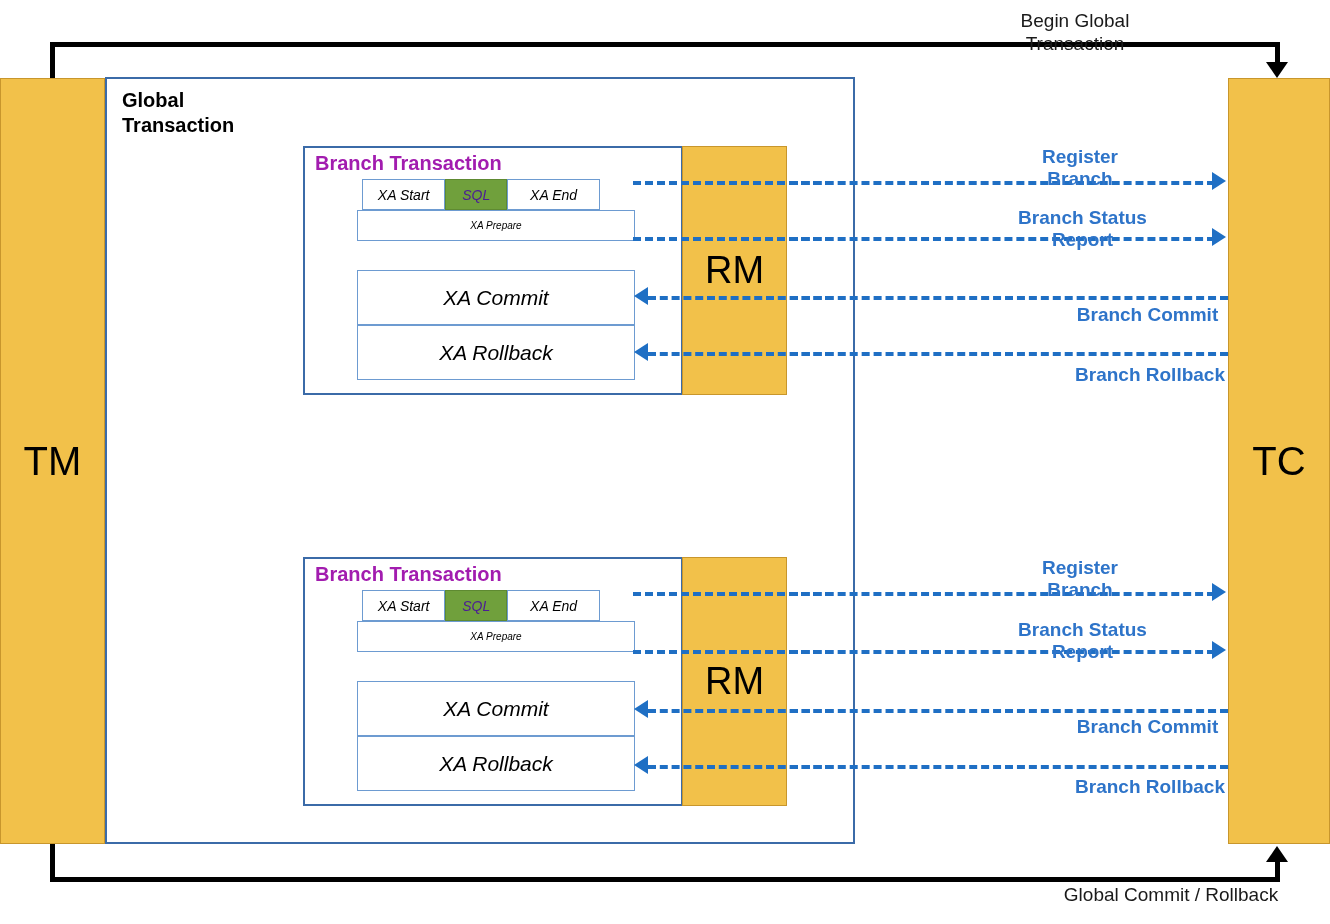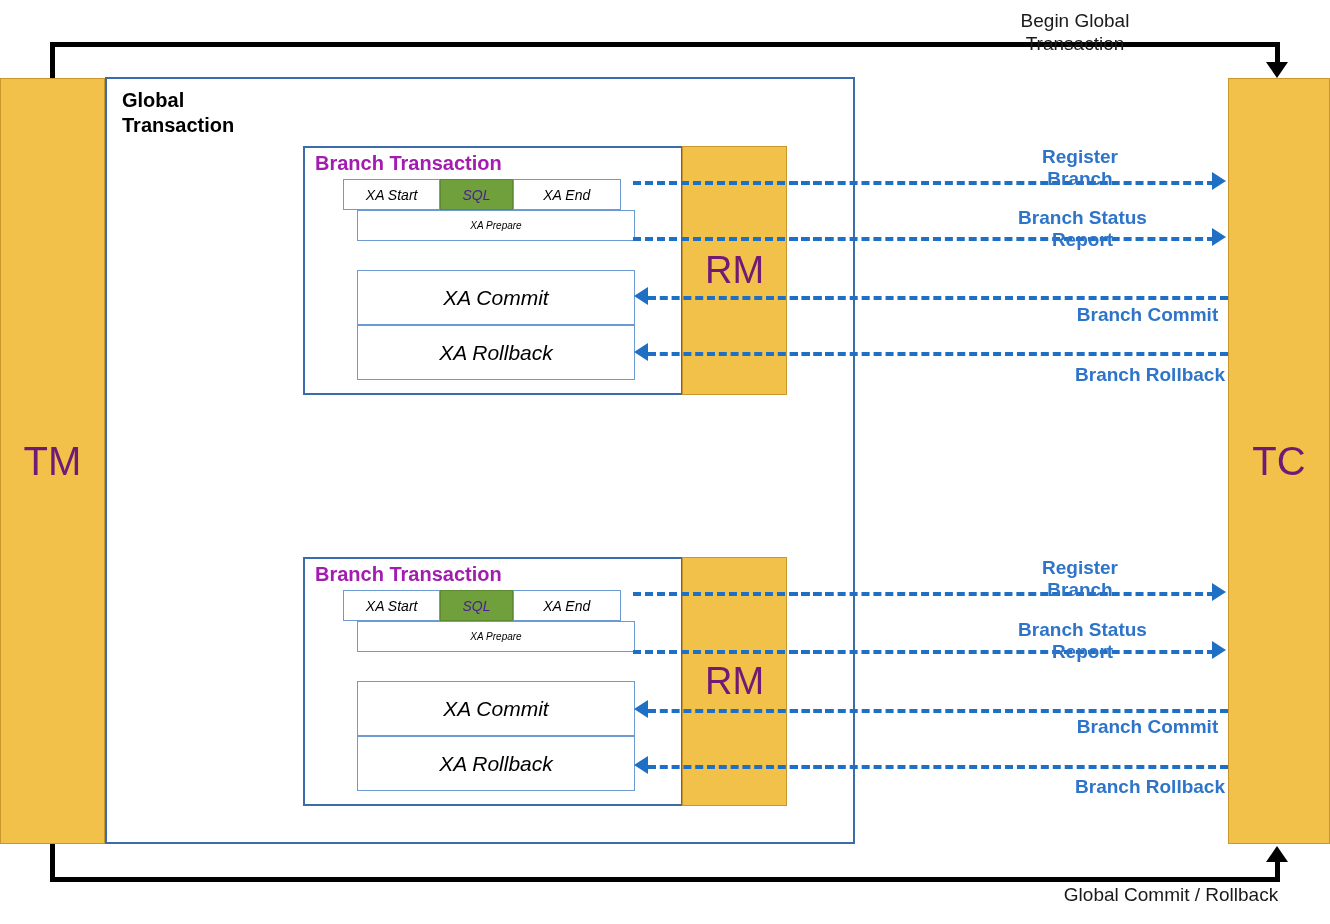--- a/index.html
+++ b/index.html
@@ -18,21 +18,21 @@
 
   
   .pillar {
     position: absolute;
     background: #F2C14A;
     border: 1px solid #C8962C;
     box-sizing: border-box;
     display: flex;
     align-items: center;
     justify-content: center;
-    color: #701a75;
+    color: #000000;
     font-weight: 400;
   }
   #tm-pillar  { left: 0px;    top: 78px;  width: 105px; height: 766px; font-size: 40px; }
   #tc-pillar  { left: 1228px; top: 78px;  width: 102px; height: 766px; font-size: 40px; }
   .rm-pillar  { width: 105px; font-size: 38px; }
   #rm-pillar-1 { position:absolute; left: 682px; top: 146px; height: 249px; }
   #rm-pillar-2 { position:absolute; left: 682px; top: 557px; height: 249px; }
 
   
   #global-box {
@@ -74,24 +74,25 @@
     top: 4px;
     font-size: 20px;
     font-weight: bold;
     color: #a21caf;
     white-space: nowrap;
   }
 
   
   .xa-row {
     position: absolute;
-    left: 38px;
-    width: 278px;
-    box-sizing: border-box;
-    display: flex;
+    left: 57px;
+    width: 238px;
+    box-sizing: border-box;
+    display: flex;
+    justify-content: flex-end;
   }
   .xa-cell {
     box-sizing: border-box;
     border: 1px solid #6D9BD1;
     background: #ffffff;
     display: flex;
     align-items: center;
     justify-content: center;
     font-style: italic;
     color: #000000;

